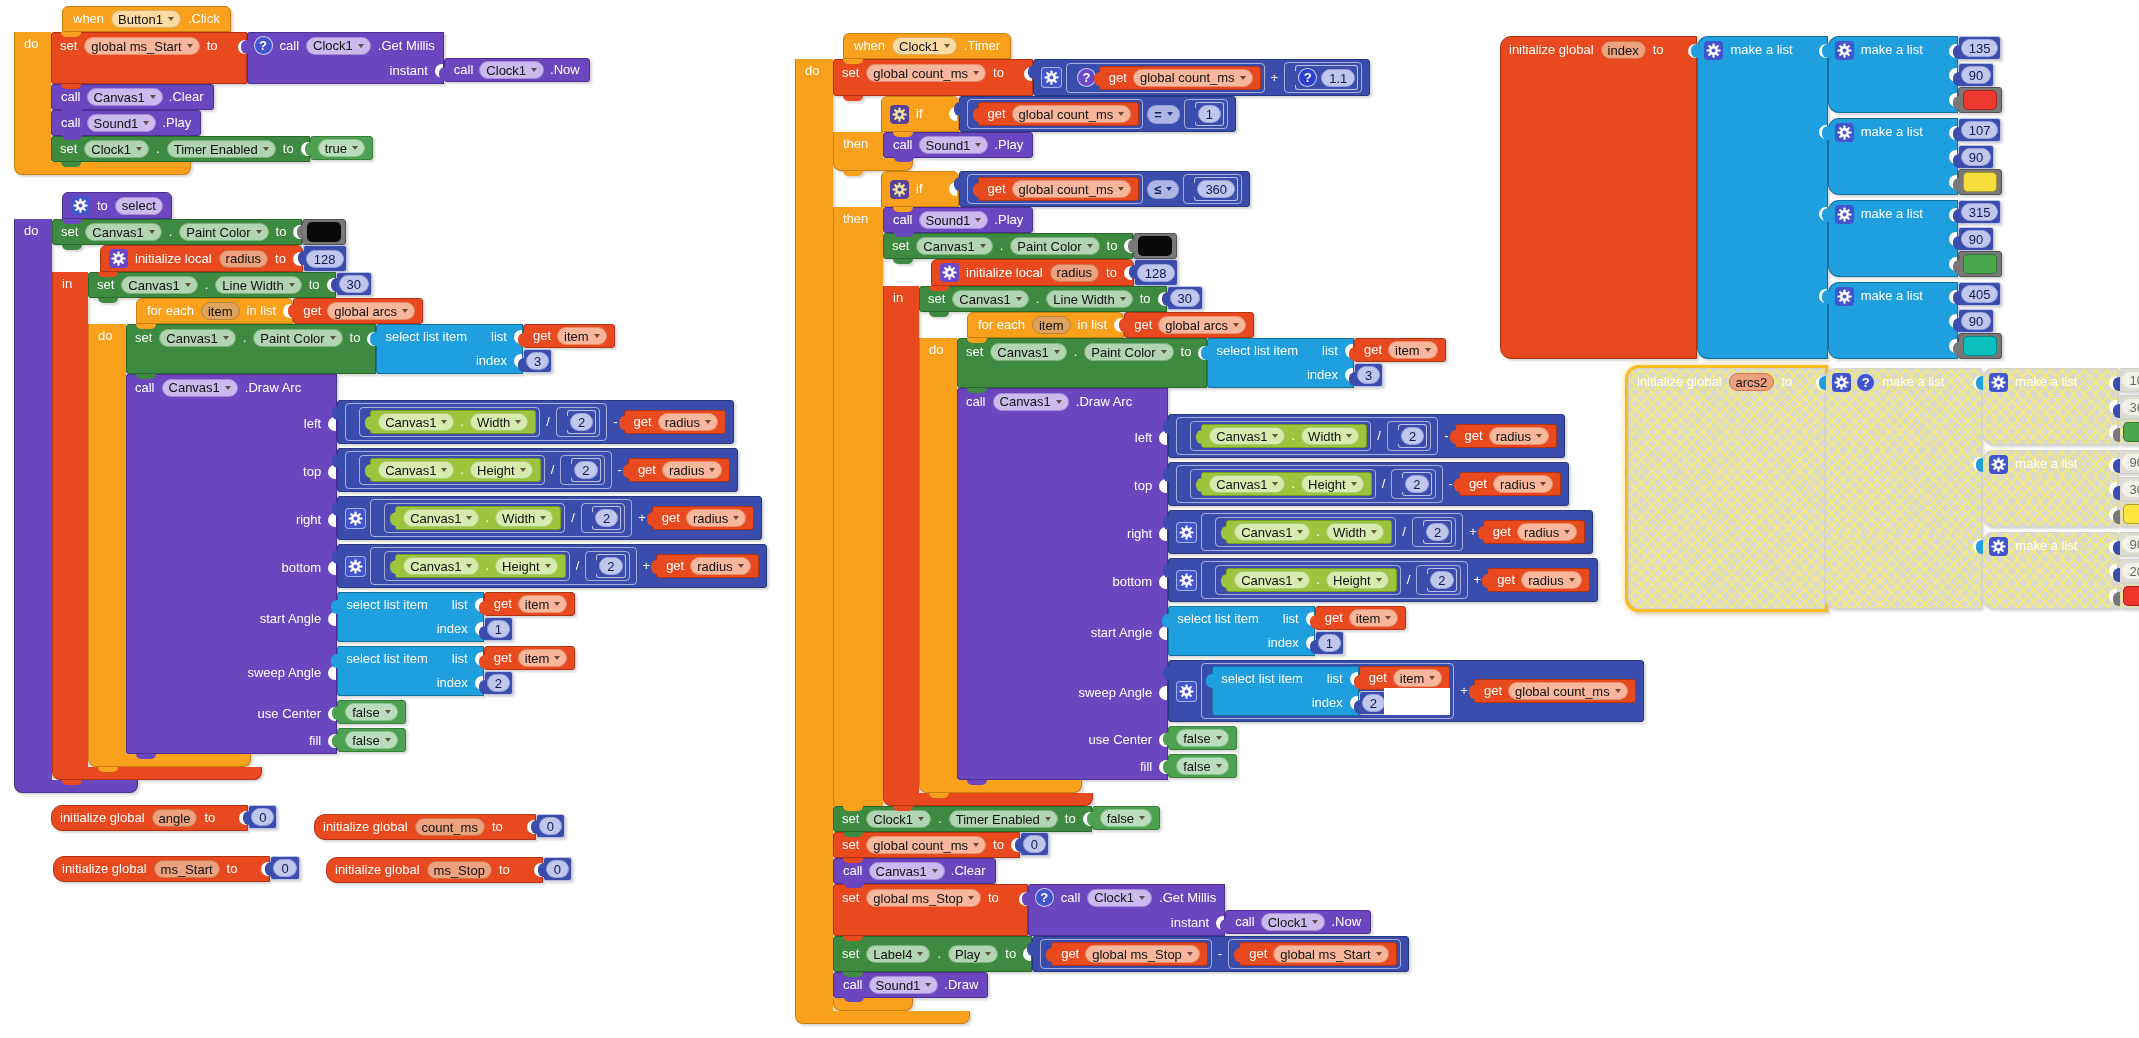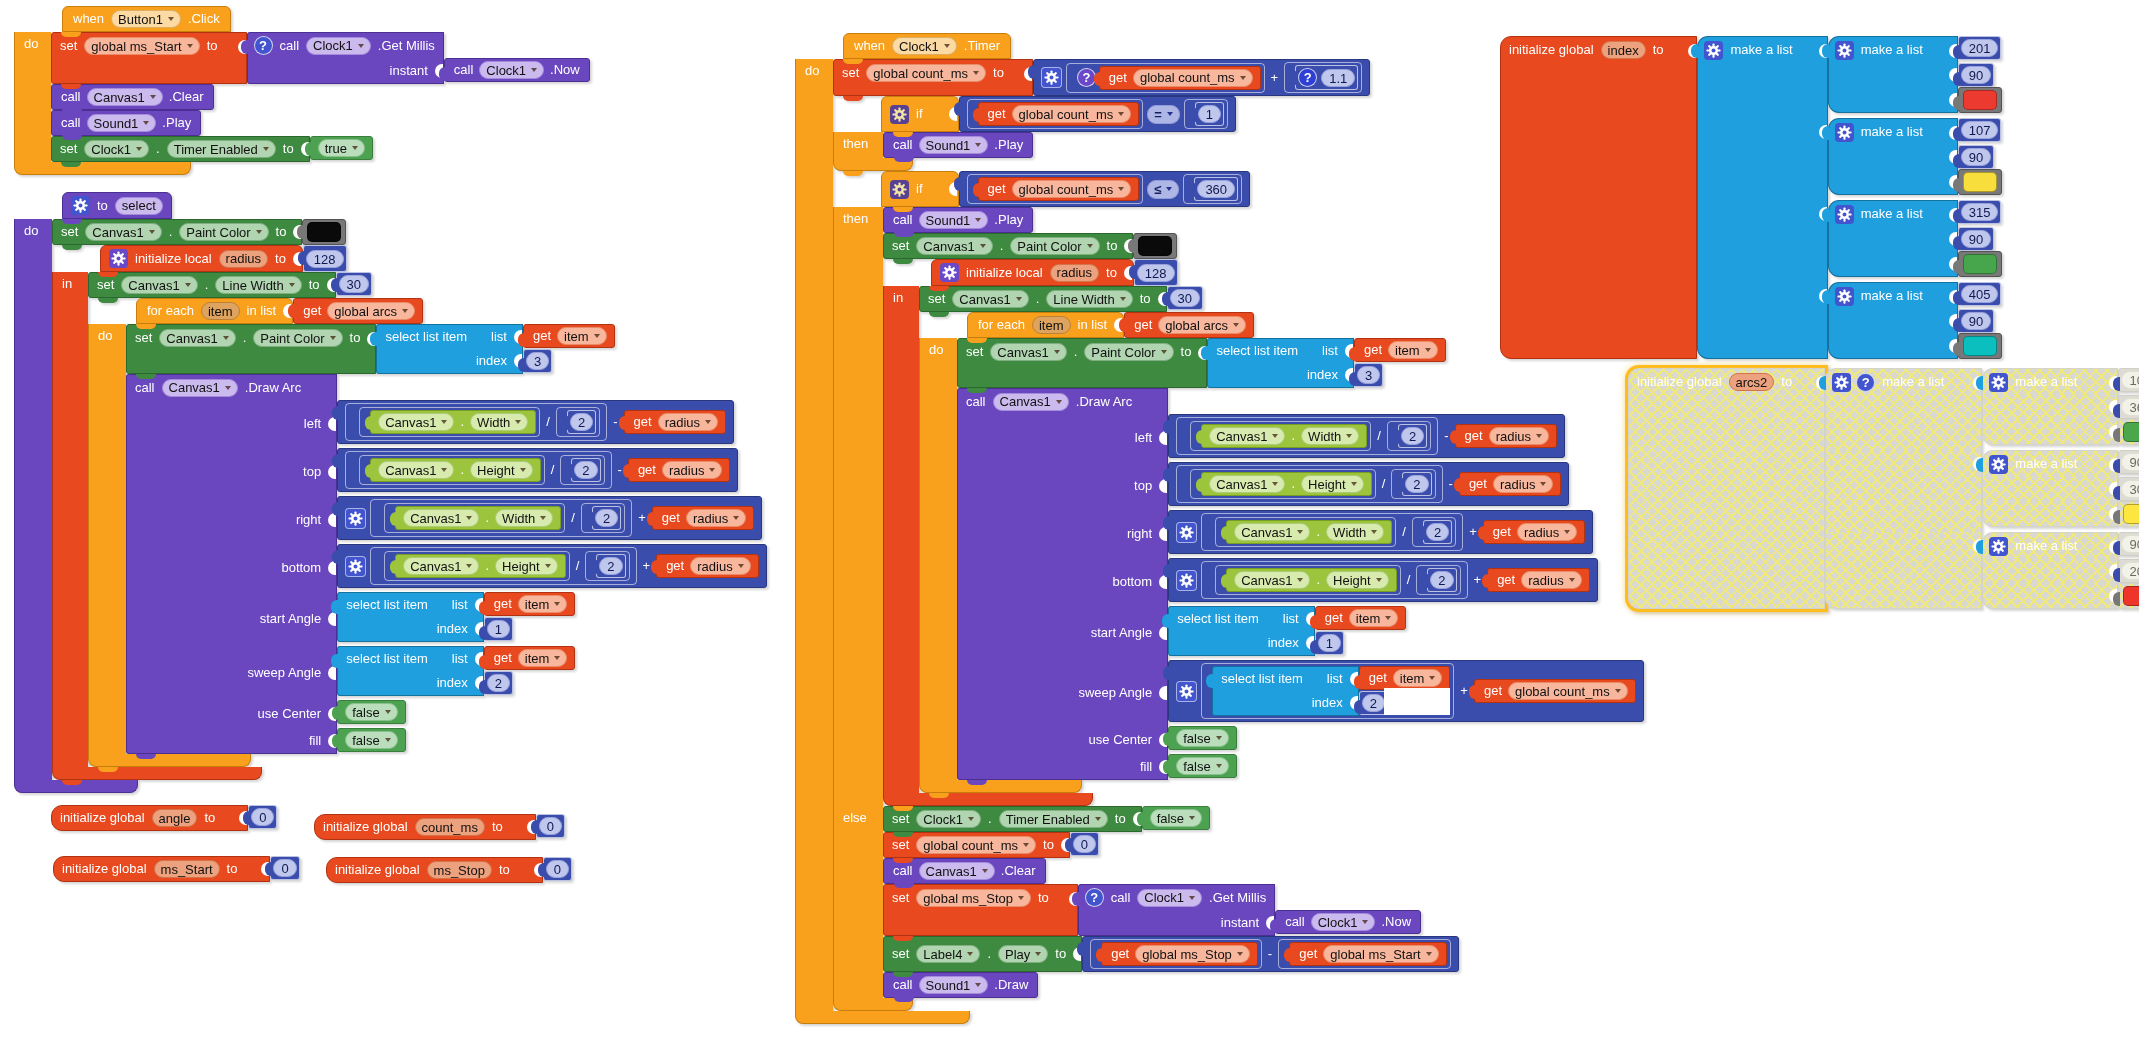--- a/index.html
+++ b/index.html
@@ -1340,21 +1340,20 @@
                           </div>
                           <div class="wfoot hat" style="width: 163px;"></div>
                         </div>
                       </div>
                     </div>
                     <div class="wfoot hat" style="width: 210px;"></div>
                   </div>
                 </div>
               </div>
               <div class="sect">
-                <div class="spine hat"><span class="t">else</span></div>
                 <div class="sbody">
                   <div class="vb grid c-green stmt" style="--bc: #3D8A40; --bd: #2A682E; --pb: #B0D5B0; --pd: #7FAF81; --fb: #B0D5B0; --fd: #7FAF81;">
                     <div class="lab hat fr lr">
                       <span class="t">set</span>
                       <span class="pill">
                         <span>Clock1</span>
                         <span class="arr"></span>
                       </span>
                       <span class="t">.</span>
                       <span class="pill">
@@ -1540,21 +1539,21 @@
                       <circle cx="10" cy="10" r="6" fill="#fff"></circle>
                       <circle cx="10" cy="10" r="2.6" fill="currentColor"></circle>
                     </svg>
                   </span>
                   <span class="t">make a list</span>
                   <span class="sp" style="width: 14px;"></span>
                   <span class="sock endsock"></span>
                 </div>
                 <div class="val">
                   <div class="vb num tab" style="--bc: #3B4DAC; --bd: #28377E; --pb: #C0C7EC; --pd: #98A2DC; --fb: #C0C7EC; --fd: #98A2DC;">
-                    <span class="numf">201</span>
+                    <span class="numf">135</span>
                   </div>
                 </div>
                 <div class="lab hat">
                   <span class="sock endsock"></span>
                 </div>
                 <div class="val">
                   <div class="vb num tab" style="--bc: #3B4DAC; --bd: #28377E; --pb: #C0C7EC; --pd: #98A2DC; --fb: #C0C7EC; --fd: #98A2DC;">
                     <span class="numf">90</span>
                   </div>
                 </div>

